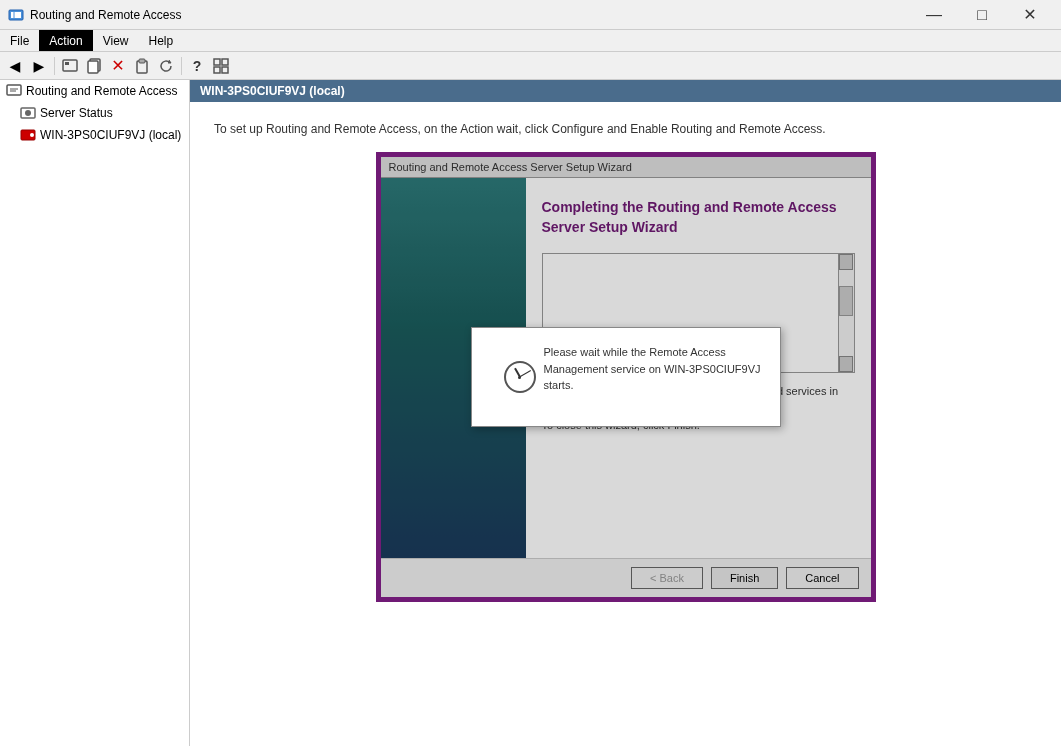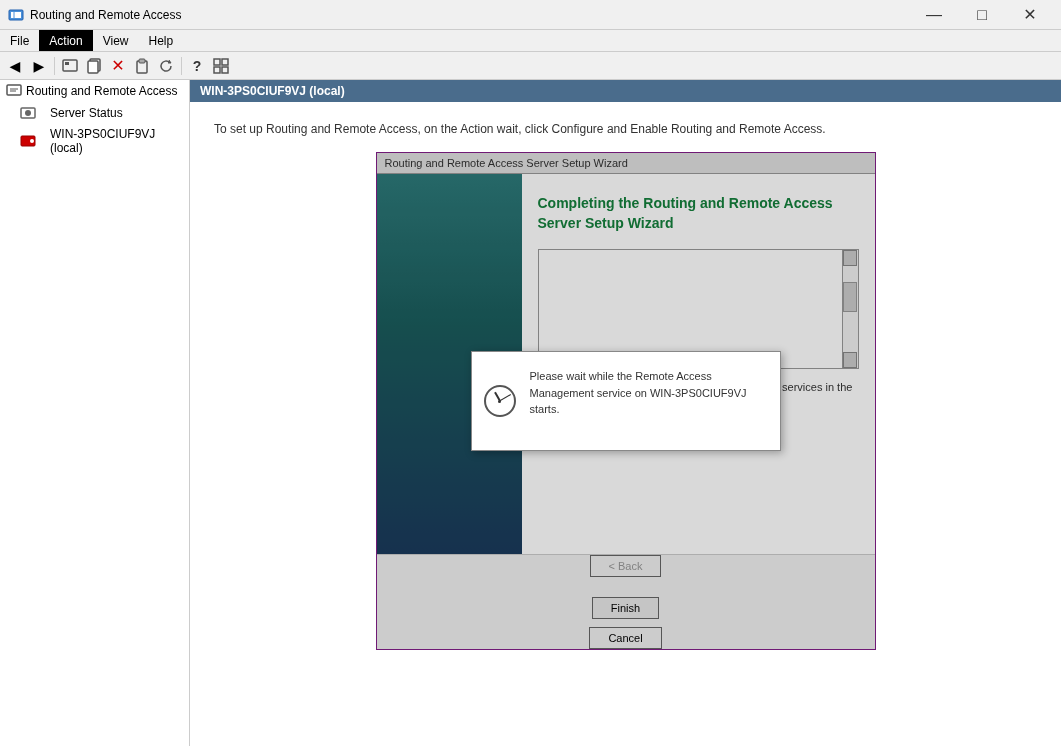--- a/index.html
+++ b/index.html
@@ -79,21 +79,21 @@
       overflow: auto;
     }
     .sidebar-item {
       display: flex;
       align-items: center;
       padding: 3px 6px;
       cursor: pointer;
       font-size: 12px;
     }
     .sidebar-item-icon { width: 16px; height: 16px; margin-right: 4px; flex-shrink: 0; }
-    .sidebar-sub { padding-left: 20px; gap: 10px; }
+    .sidebar-sub { padding-left: 20px; }
 
     
     .content-area {
       flex: 1;
       background: #f0f0f0;
       overflow: hidden;
       display: flex;
       flex-direction: column;
     }
 
@@ -121,21 +121,21 @@
       margin-bottom: 12px;
     }
     .content-inner p {
       font-size: 12px;
       color: #333;
       margin-bottom: 16px;
     }
 
     
     .wizard-panel {
-      border: 1px solid #701a75;
+      border: 5px solid #701a75;
       background: white;
       width: 500px;
       margin: 0 auto;
       position: relative;
     }
     .wizard-title-bar {
       background: #e0e0e0;
       padding: 4px 8px;
       font-size: 11px;
       color: #333;
@@ -150,21 +150,21 @@
       background: linear-gradient(180deg, #2d7a7a 0%, #1a5c5c 40%, #1a3a5c 100%);
       flex-shrink: 0;
     }
     .wizard-right-panel {
       flex: 1;
       padding: 20px 16px;
     }
     .wizard-right-panel h2 {
       font-size: 14px;
       font-weight: bold;
-      color: #15803d;
+      color: #701a75;
       margin-bottom: 16px;
       line-height: 1.4;
     }
     .wizard-right-panel p {
       font-size: 11px;
       margin-bottom: 10px;
       color: #333;
     }
     .wizard-scrollable {
       border: 1px solid #999;
@@ -187,35 +187,34 @@
       background: #ccc;
       margin: 16px auto 0;
       border: 1px solid #999;
     }
 
     
     .wizard-footer {
       display: flex;
       justify-content: flex-end;
       align-items: center;
-      padding: 0 12px;
+      padding: 8px 12px;
       gap: 8px;
       border-top: 1px solid #ccc;
       background: #f0f0f0;
-      flex-direction: column;
     }
     .wizard-btn {
       padding: 4px 18px;
       font-size: 11px;
       border: 1px solid #666;
       background: #f0f0f0;
       cursor: pointer;
       min-width: 60px;
     }
-    .wizard-btn.primary { background: #e8e8e8; margin-top: 12px; }
+    .wizard-btn.primary { background: #e8e8e8; }
     .wizard-btn:disabled { color: #999; cursor: default; }
 
     
     .modal-overlay {
       position: absolute;
       top: 0; left: 0; right: 0; bottom: 0;
       background: rgba(0,0,0,0.15);
       display: flex;
       align-items: center;
       justify-content: center;
@@ -235,22 +234,23 @@
       border-bottom: 1px solid #ccc;
       padding: 8px 12px;
       font-size: 12px;
       font-weight: bold;
       color: #333;
     }
     .modal-body {
       padding: 16px 12px;
       display: flex;
       align-items: center;
-      gap: 14px;
+      gap: 8px;
       min-height: 80px;
+      margin-left: 20px;
     }
     .modal-body p {
       font-size: 11px;
       color: #333;
       line-height: 1.5;
     }
     .clock-icon {
       width: 32px; height: 32px;
       border: 2px solid #555;
       border-radius: 50%;

